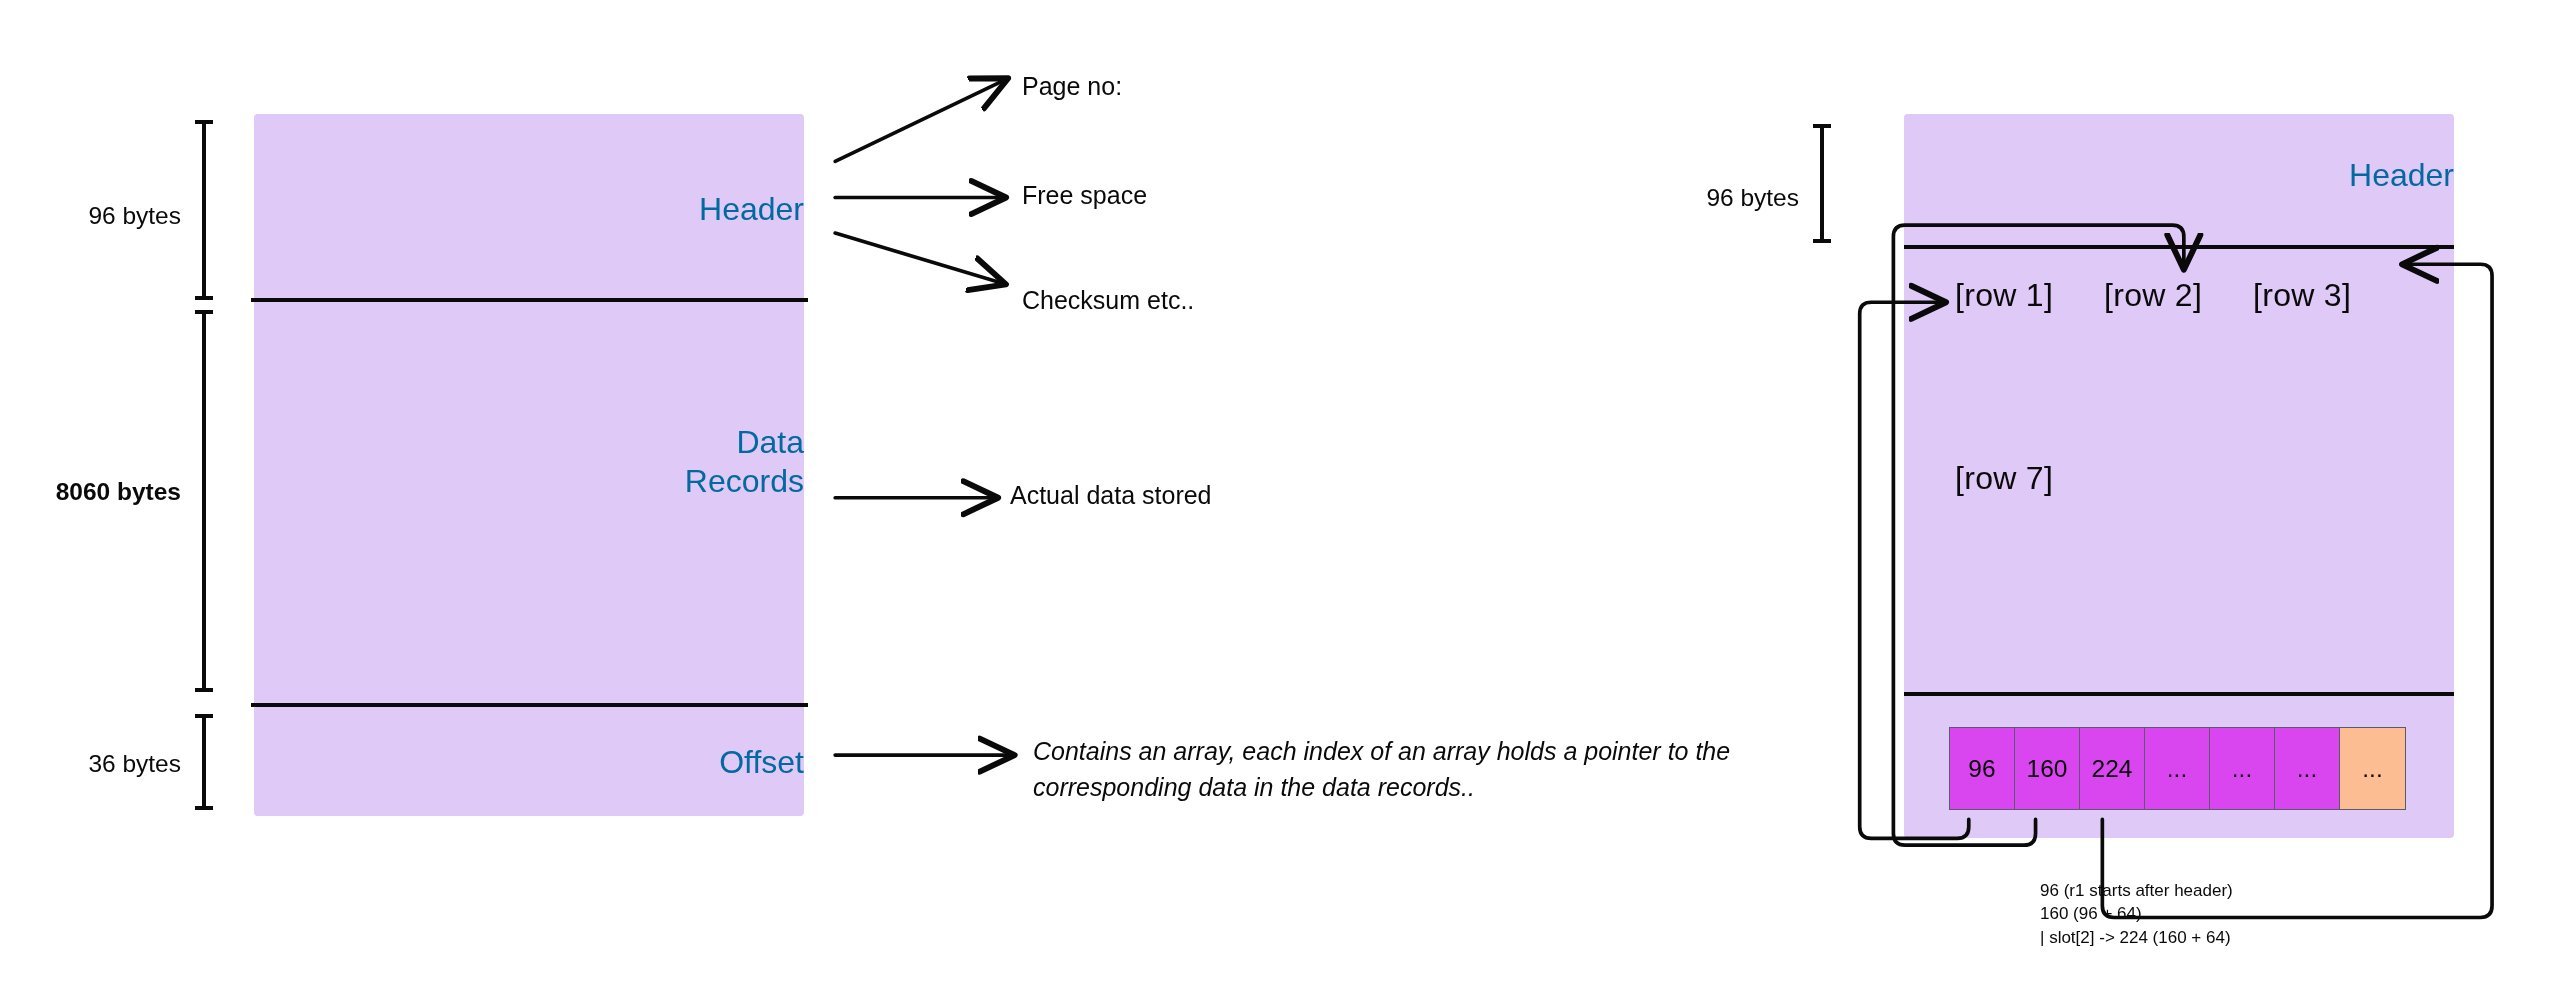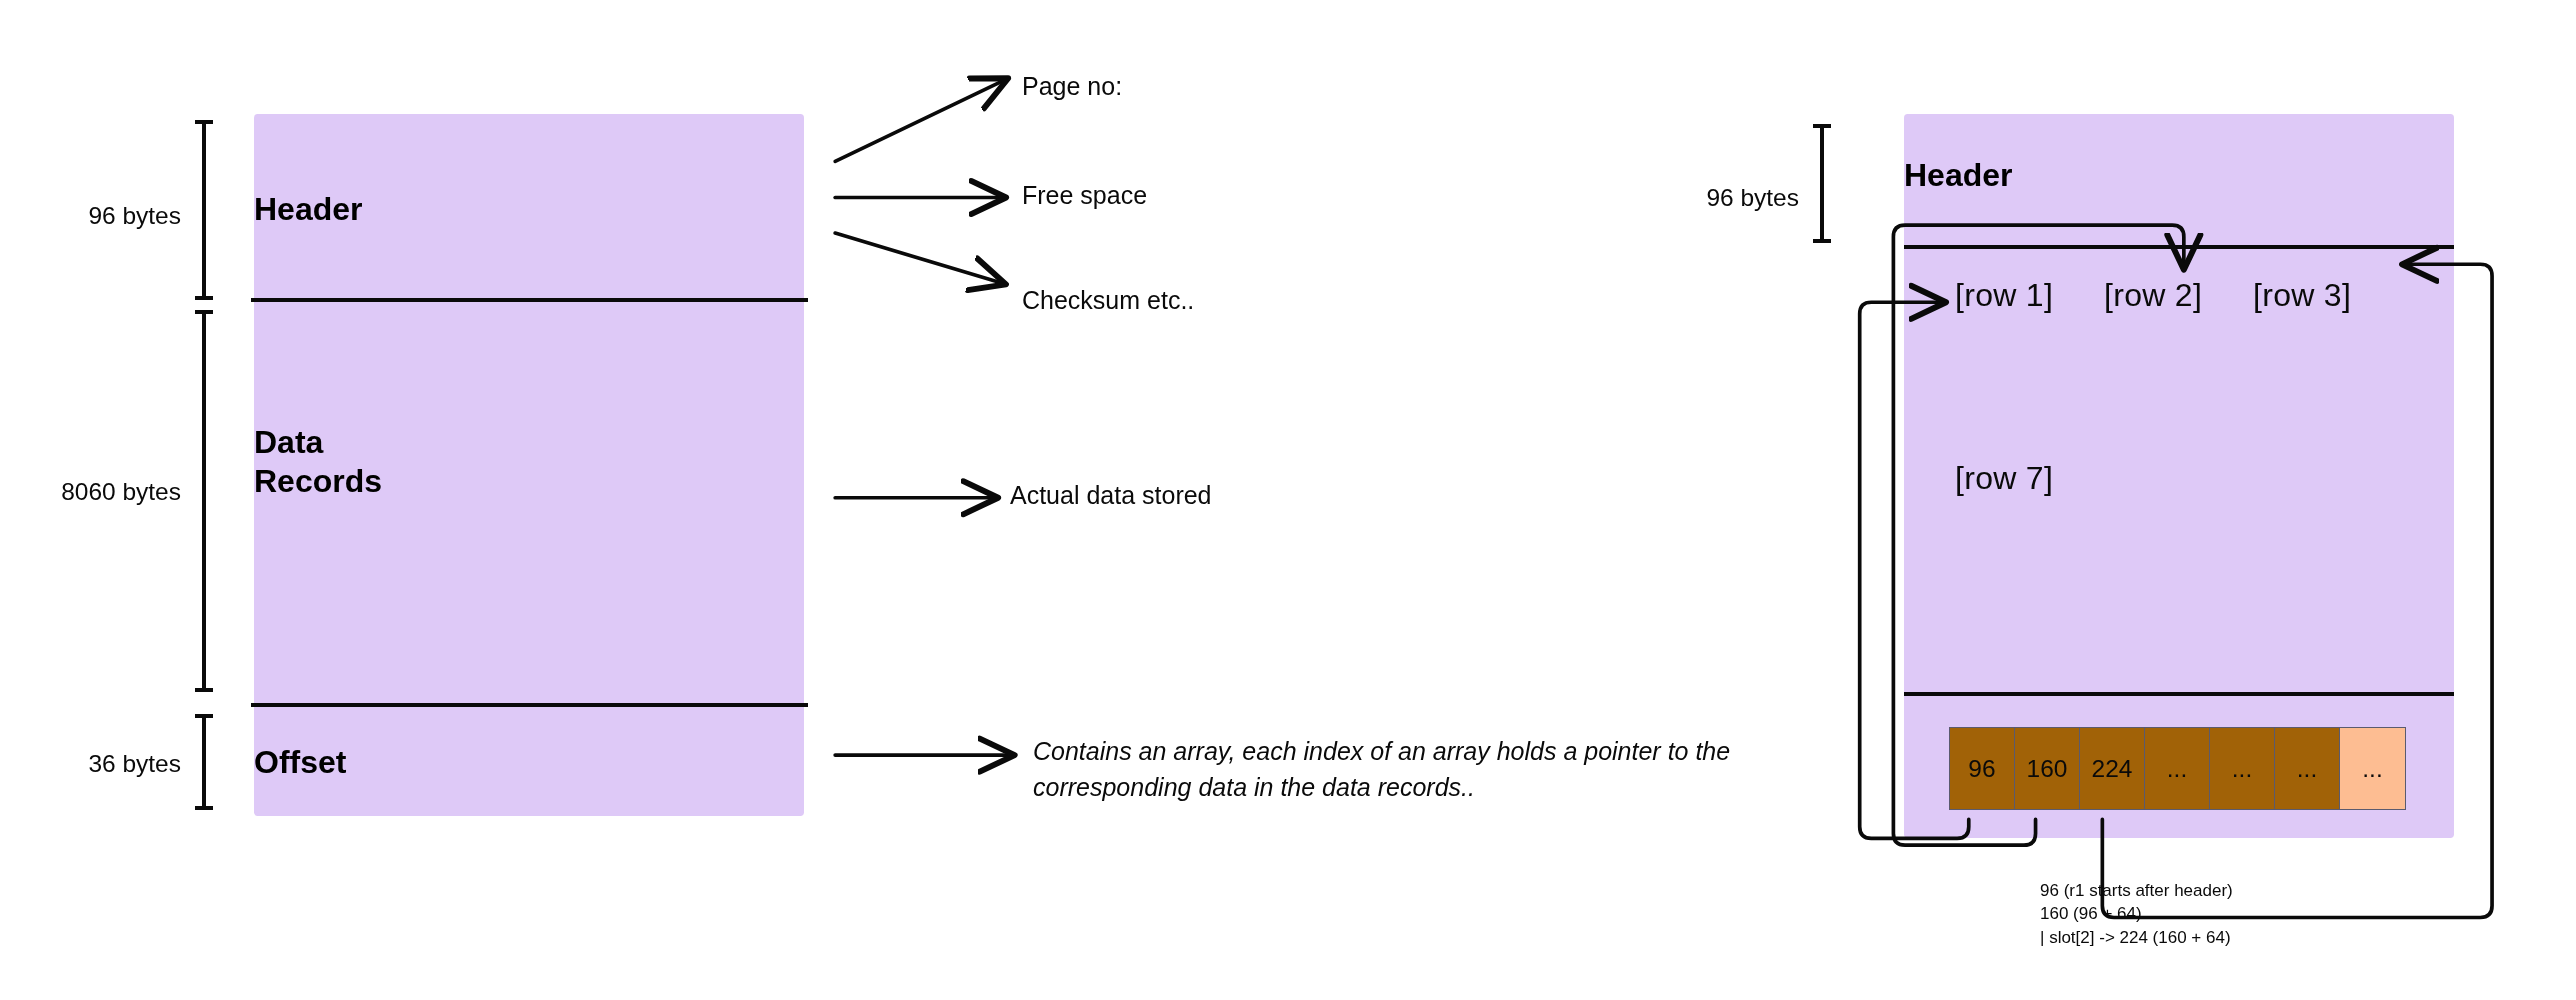--- a/index.html
+++ b/index.html
@@ -22,23 +22,23 @@
 
   
   .page-block {
     background: #dec9f7;
     border-radius: 3.7px;
   }
   .band-label {
     position: absolute;
     left: 0;
     width: 100%;
-    text-align: left;
-    font-weight: bold;
-    color: #000000;
+    text-align: right;
+    font-weight: normal;
+    color: #0369a1;
     line-height: 1.22;
   }
   .divider {
     position: absolute;
     background: #0a0a0a;
     height: 4.3px;
   }
 
   
   .bracket { position: absolute; }
@@ -90,21 +90,21 @@
   
   .slots {
     position: absolute;
     display: flex;
     border: 1.8px solid #5a5a6e;
     box-sizing: content-box;
   }
   .slot {
     width: 65px;
     height: 81px;
-    background: #a16207;
+    background: #d946ef;
     border-right: 1.8px solid #5a5a6e;
     display: flex;
     align-items: center;
     justify-content: center;
     font-size: 24.5px;
     color: #0a0a0a;
     box-sizing: border-box;
   }
   .slot:last-child { border-right: none; }
   .slot.hl { background: #fdbd92; }
@@ -149,21 +149,21 @@
       <div class="stem"></div>
       <div class="cap bot"></div>
   </div>
   <div class="dim-text" style="left:0px; top:202px; width:181px;">96 bytes</div>
 
   <div class="bracket" style="left:195px; top:310px; width:18px; height:382px;">
     <div class="cap top"></div>
       <div class="stem"></div>
       <div class="cap bot"></div>
   </div>
-  <div class="dim-text" style="left:0px; top:478px; width:181px;">8060 bytes</div>
+  <div class="dim-text" style="left:0px; top:478px; width:181px;font-weight:bold;">8060 bytes</div>
 
   <div class="bracket" style="left:195px; top:714px; width:18px; height:96px;">
     <div class="cap top"></div>
       <div class="stem"></div>
       <div class="cap bot"></div>
   </div>
   <div class="dim-text" style="left:0px; top:750px; width:181px;">36 bytes</div>
 
   <div class="anno" style="left:1022px; top:69px;">Page no:</div>
   <div class="anno" style="left:1022px; top:178px;">Free space</div>

